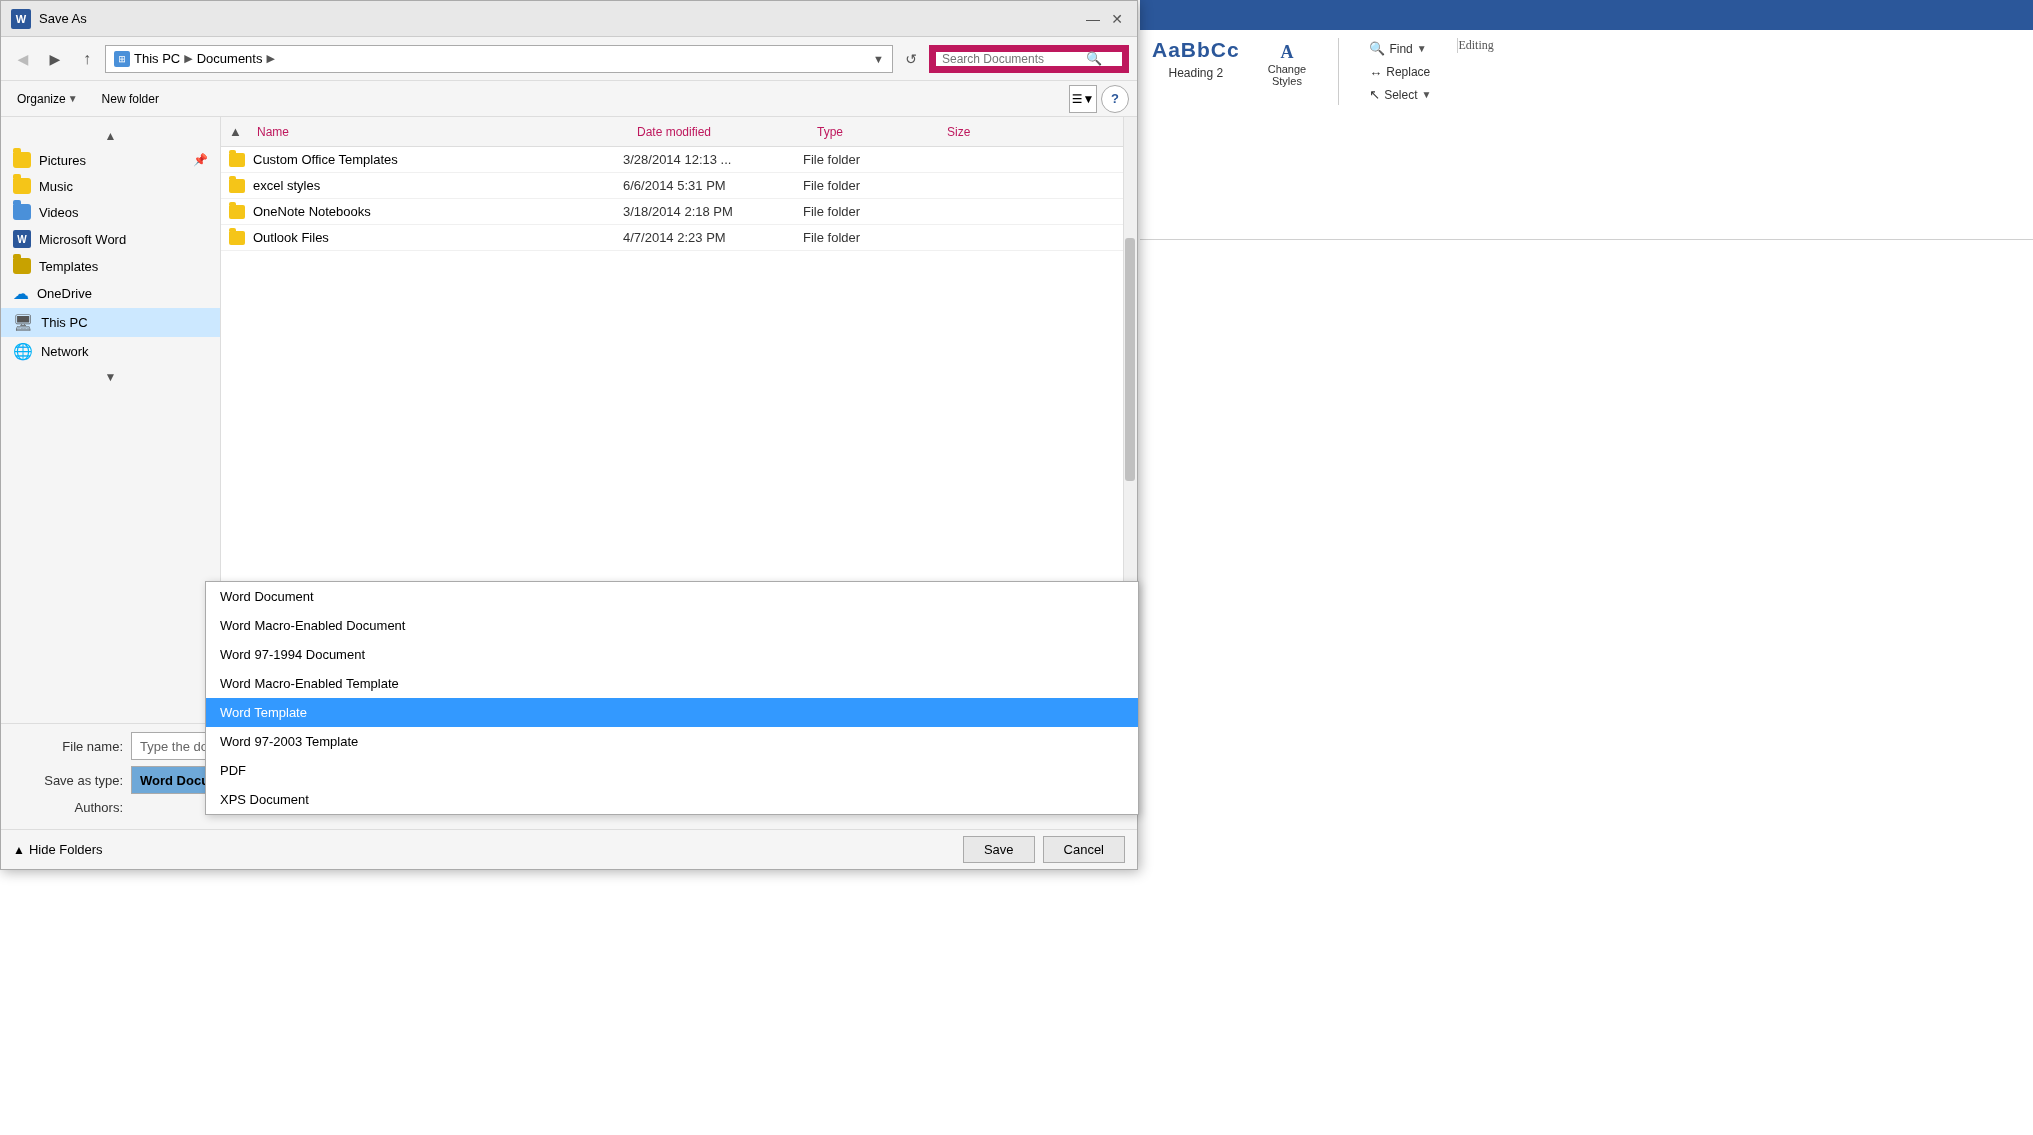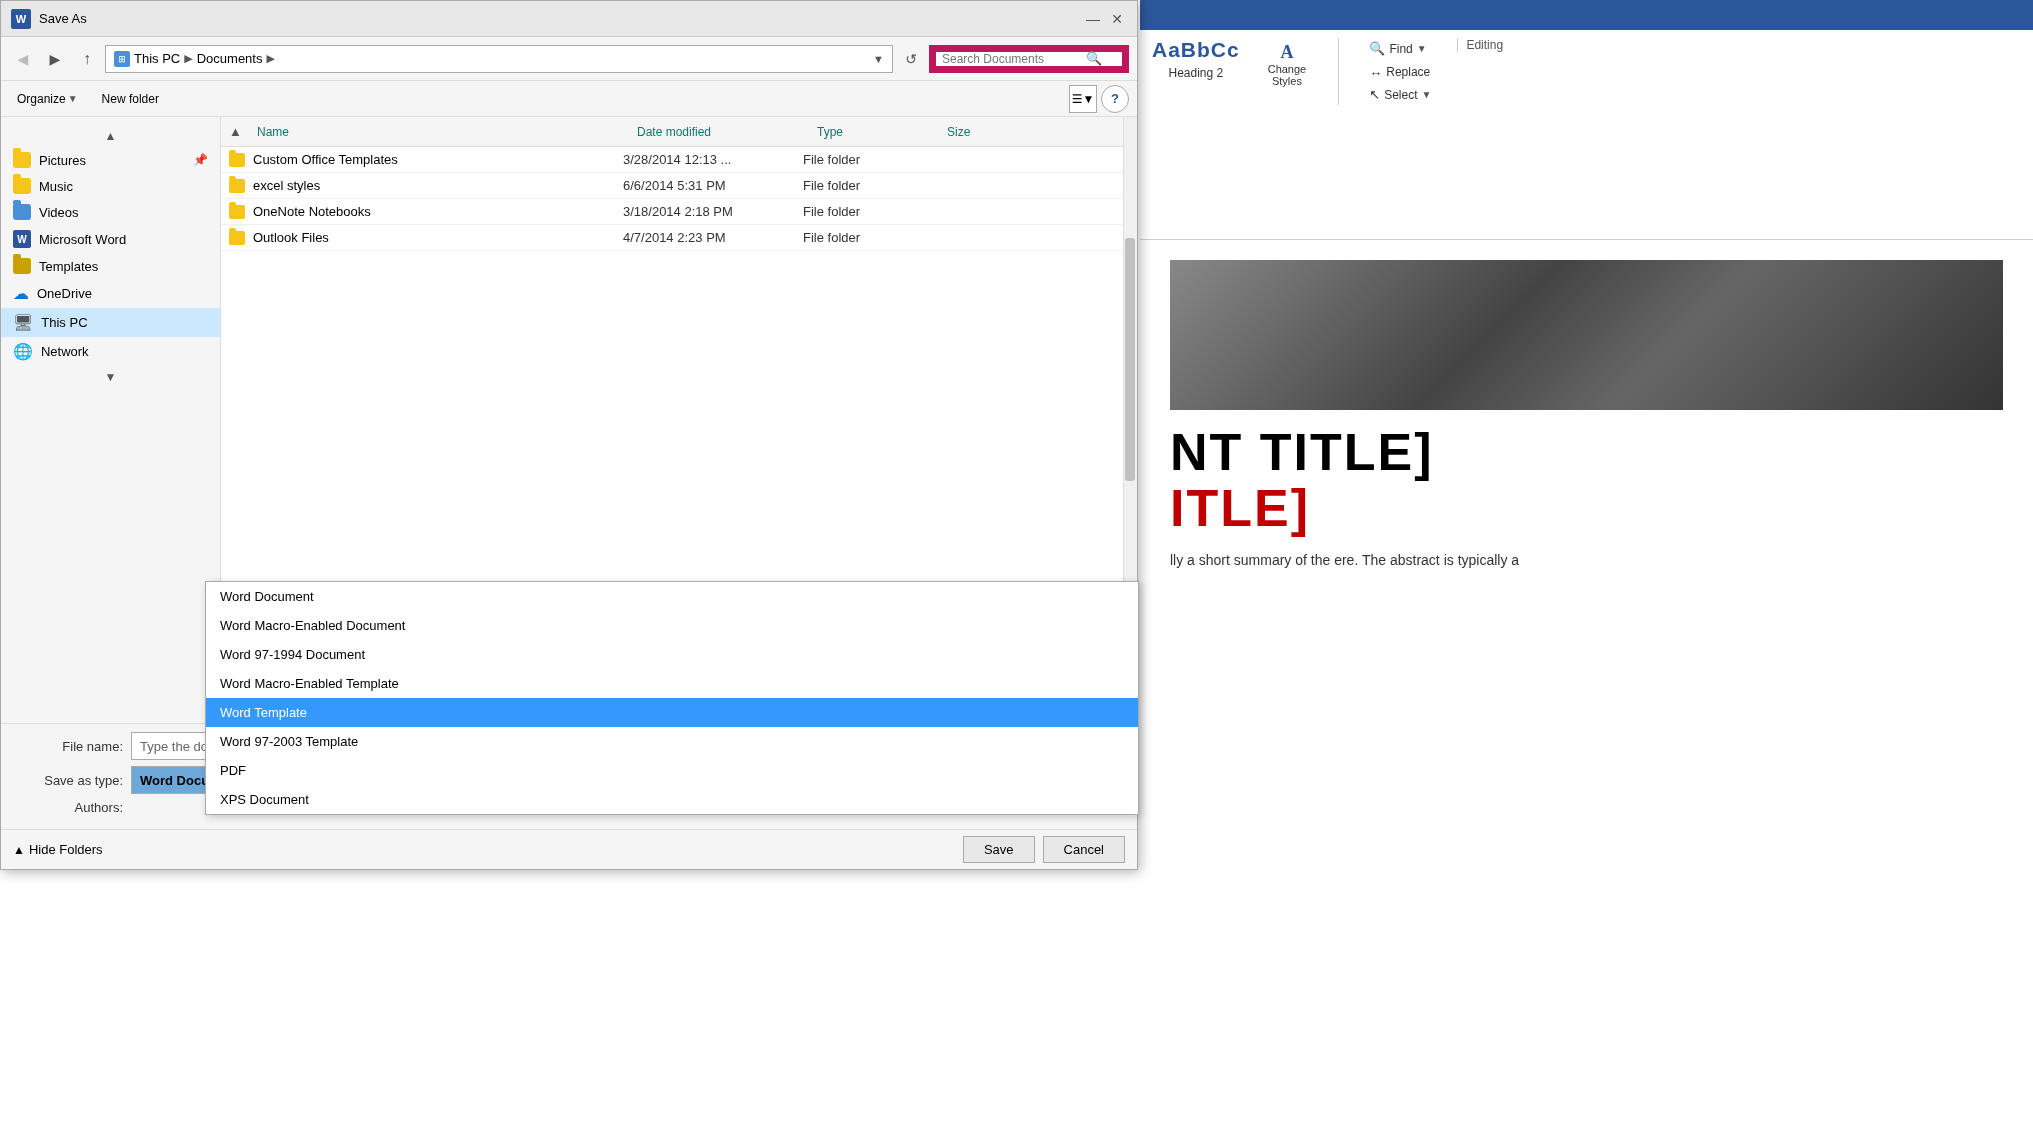--- a/index.html
+++ b/index.html
@@ -471,21 +471,21 @@
     .file-list-container {
       flex: 1;
       overflow: hidden;
       display: flex;
       flex-direction: column;
       position: relative;
     }
 
     .col-header {
       font-size: 12px;
-      color: #0f766e;
+      color: #be185d;
       cursor: pointer;
       padding: 4px 8px;
       user-select: none;
     }
 
     .col-name { width: 380px; }
     .col-date { width: 180px; }
     .col-type { width: 130px; }
     .col-size { width: 80px; }
 
@@ -715,33 +715,26 @@
         <div class="ribbon-btn">
           <span style="font-size:13px;">↔</span>
           <span>Replace</span>
         </div>
         <div class="ribbon-btn">
           <span style="font-size:13px;">↖</span>
           <span>Select</span>
           <span style="font-size:10px; color:#555;">▼</span>
         </div>
       </div>
-      <div style="display:flex; flex-direction:column; border-left:1px solid #ccc; padding-left:8px;">
+      <div style="display:flex; flex-direction:column; border-left:1px solid #ccc; padding-left:0;font-family:Liberation Serif, serif;">
         <div style="font-size:12px; color:#555;">Editing</div>
       </div>
     </div>
   </div>
 
-  <div class="doc-text-area">
-    <div class="doc-image"></div>
-    <div class="doc-title-big">NT TITLE]</div>
-    <div class="doc-title-red">ITLE]</div>
-    <div class="doc-body-text">lly a short summary of the
-ere. The abstract is typically a</div>
-  </div>
 
 </div>
 
 <div class="dialog">
 
   <div class="dialog-titlebar">
     <div class="dialog-title">
       <div class="word-icon">W</div>
       <span>Save As</span>
     </div>

